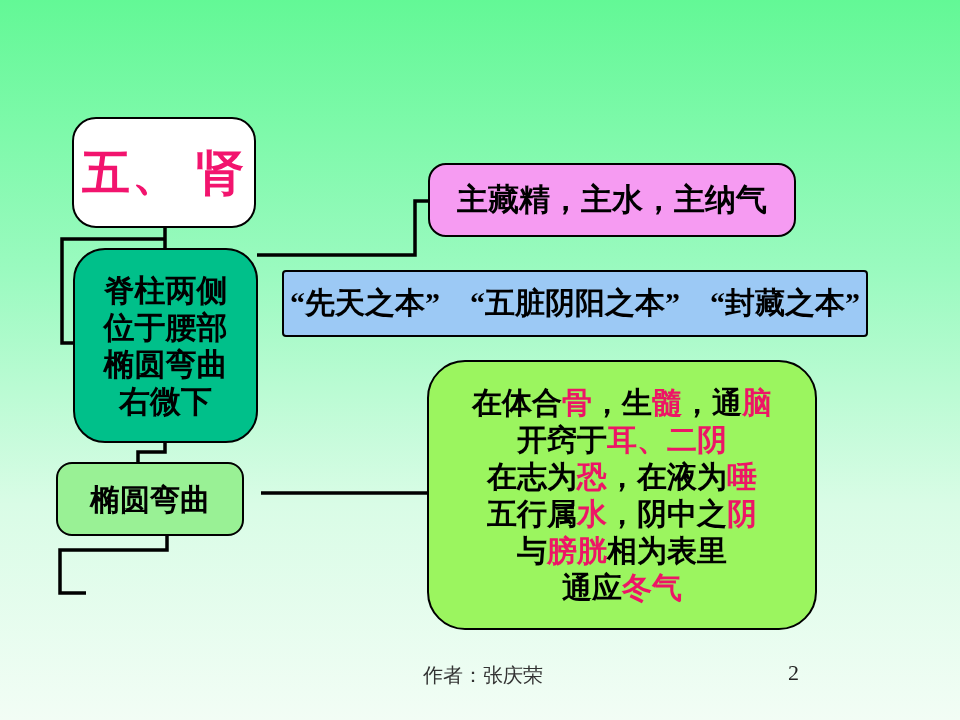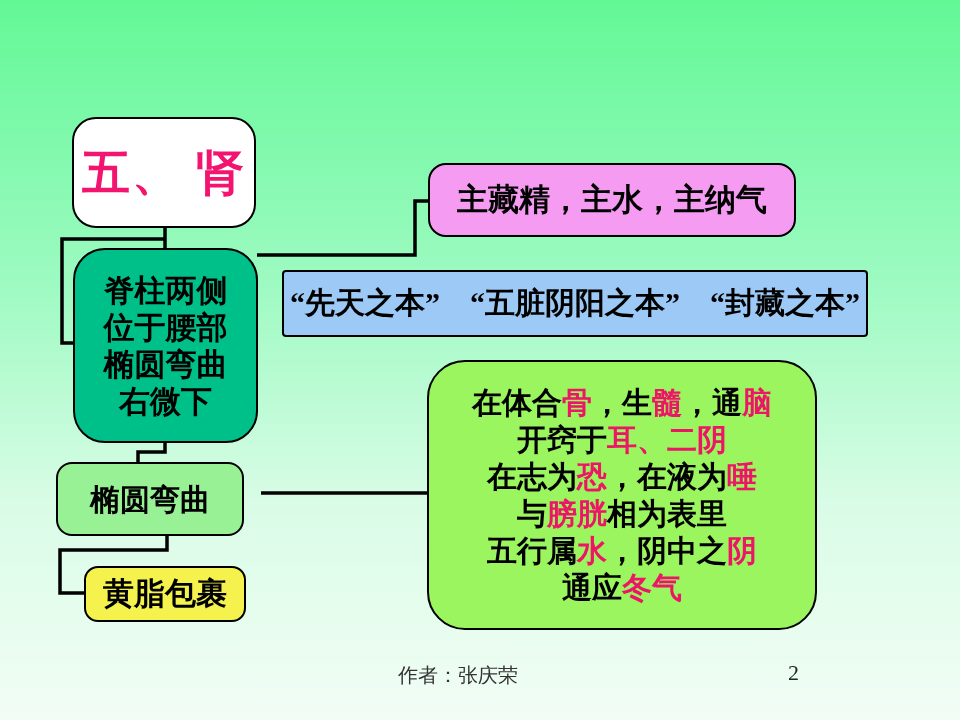--- a/index.html
+++ b/index.html
@@ -38,21 +38,21 @@
   .shape-box{
     left:56px;top:462px;width:188px;height:74px;border-radius:16px;
     background:#99F195;font-size:30px;line-height:35px;
   }
   .fat-box{
     left:84px;top:566px;width:162px;height:56px;border-radius:14px;
     background:#F5F24E;font-size:31px;
   }
   .red{color:#ED1566;}
   .footer-author{
-    position:absolute;left:398px;top:662px;z-index:1;
+    position:absolute;left:423px;top:662px;z-index:1;
     font-size:20px;color:#333;font-weight:normal;
   }
   .page-number{
     position:absolute;left:788px;top:660px;z-index:1;
     font-size:22px;color:#222;font-weight:normal;
   }
 </style>
 </head>
 <body>
 
@@ -83,29 +83,26 @@
   </div>
 
   <div class="box roots-box">
     <span>“先天之本”　“五脏阴阳之本”　“封藏之本”</span>
   </div>
 
   <div class="box relations-box">
       <div class="tline"><span>在体合</span><span class="red">骨</span><span>，生</span><span class="red">髓</span><span>，通</span><span class="red">脑</span></div>
       <div class="tline"><span>开窍于</span><span class="red">耳、二阴</span></div>
       <div class="tline"><span>在志为</span><span class="red">恐</span><span>，在液为</span><span class="red">唾</span></div>
+      <div class="tline"><span>五行属</span><span class="red">水</span><span>，阴中之</span><span class="red">阴</span></div>
       <div class="tline"><span>与</span><span class="red">膀胱</span><span>相为表里</span></div>
-      <div class="tline"><span>五行属</span><span class="red">水</span><span>，阴中之</span><span class="red">阴</span></div>
       <div class="tline"><span>通应</span><span class="red">冬气</span></div>
     </div>
 
   <div class="box shape-box">
       <div class="tline"><span>椭圆弯曲</span></div>
     </div>
 
-  <div class="box fat-box">
-    <span>黄脂包裹</span>
-  </div>
 
   <div class="footer-author">作者：张庆荣</div>
   <div class="page-number">2</div>
 
 </div>
 
 </body></html>

